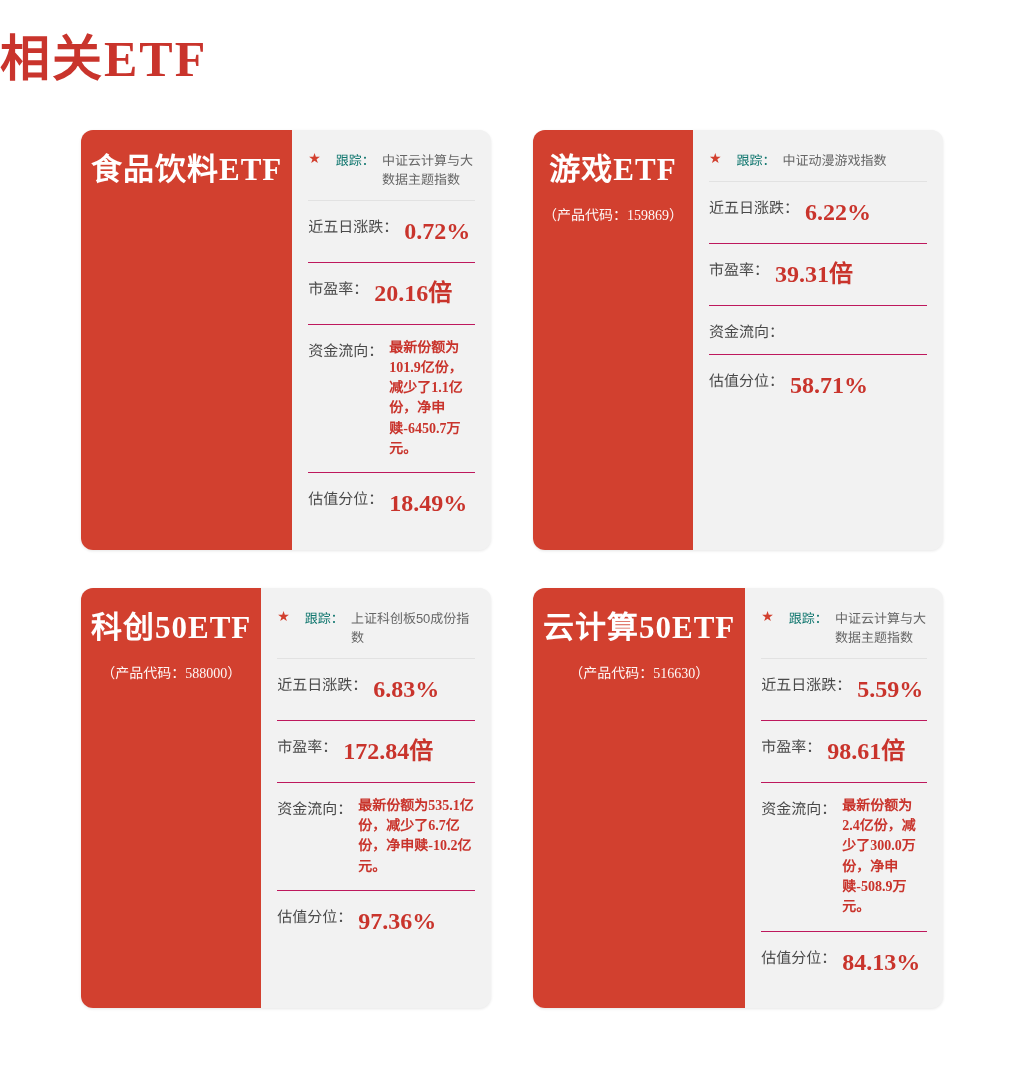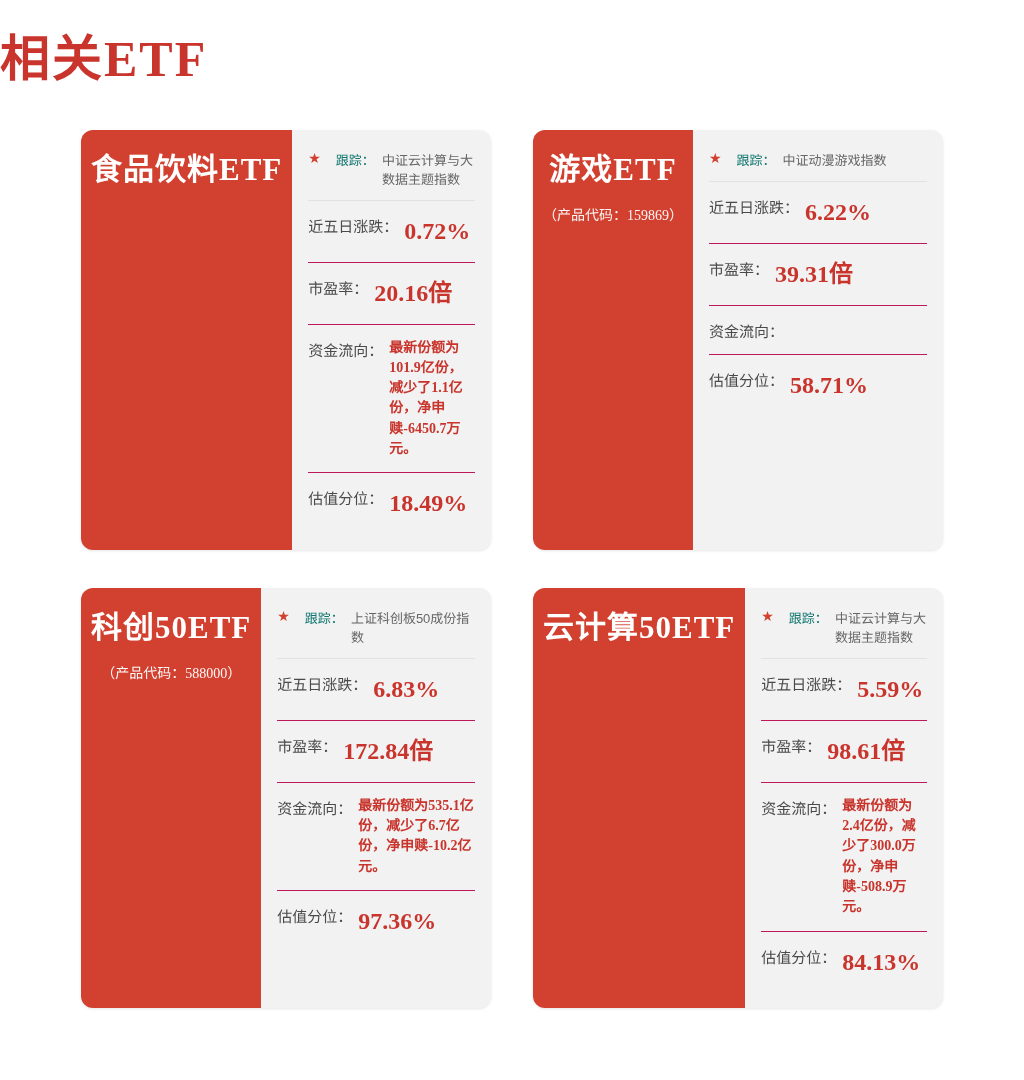--- a/index.html
+++ b/index.html
@@ -212,20 +212,23 @@
         <div class="row">
           <span class="row-label">估值分位：</span>
           <span class="row-value">97.36%</span>
         </div>
       </div>
     </div>
 
     <div class="card">
       <div class="card-header">
         <div class="card-title">云计算50ETF</div>
+        <div class="card-code">
+          <span>（产品代码：</span><span>516630</span><span>）</span>
+        </div>
       </div>
       <div class="card-body">
         <div class="track-row">
           <span class="star-icon">★</span>
           <span class="track-label">跟踪：</span>
           <span class="track-value">中证云计算与大数据主题指数</span>
         </div>
         <div class="row">
           <span class="row-label">近五日涨跌：</span>
           <span class="row-value">5.59%</span>

